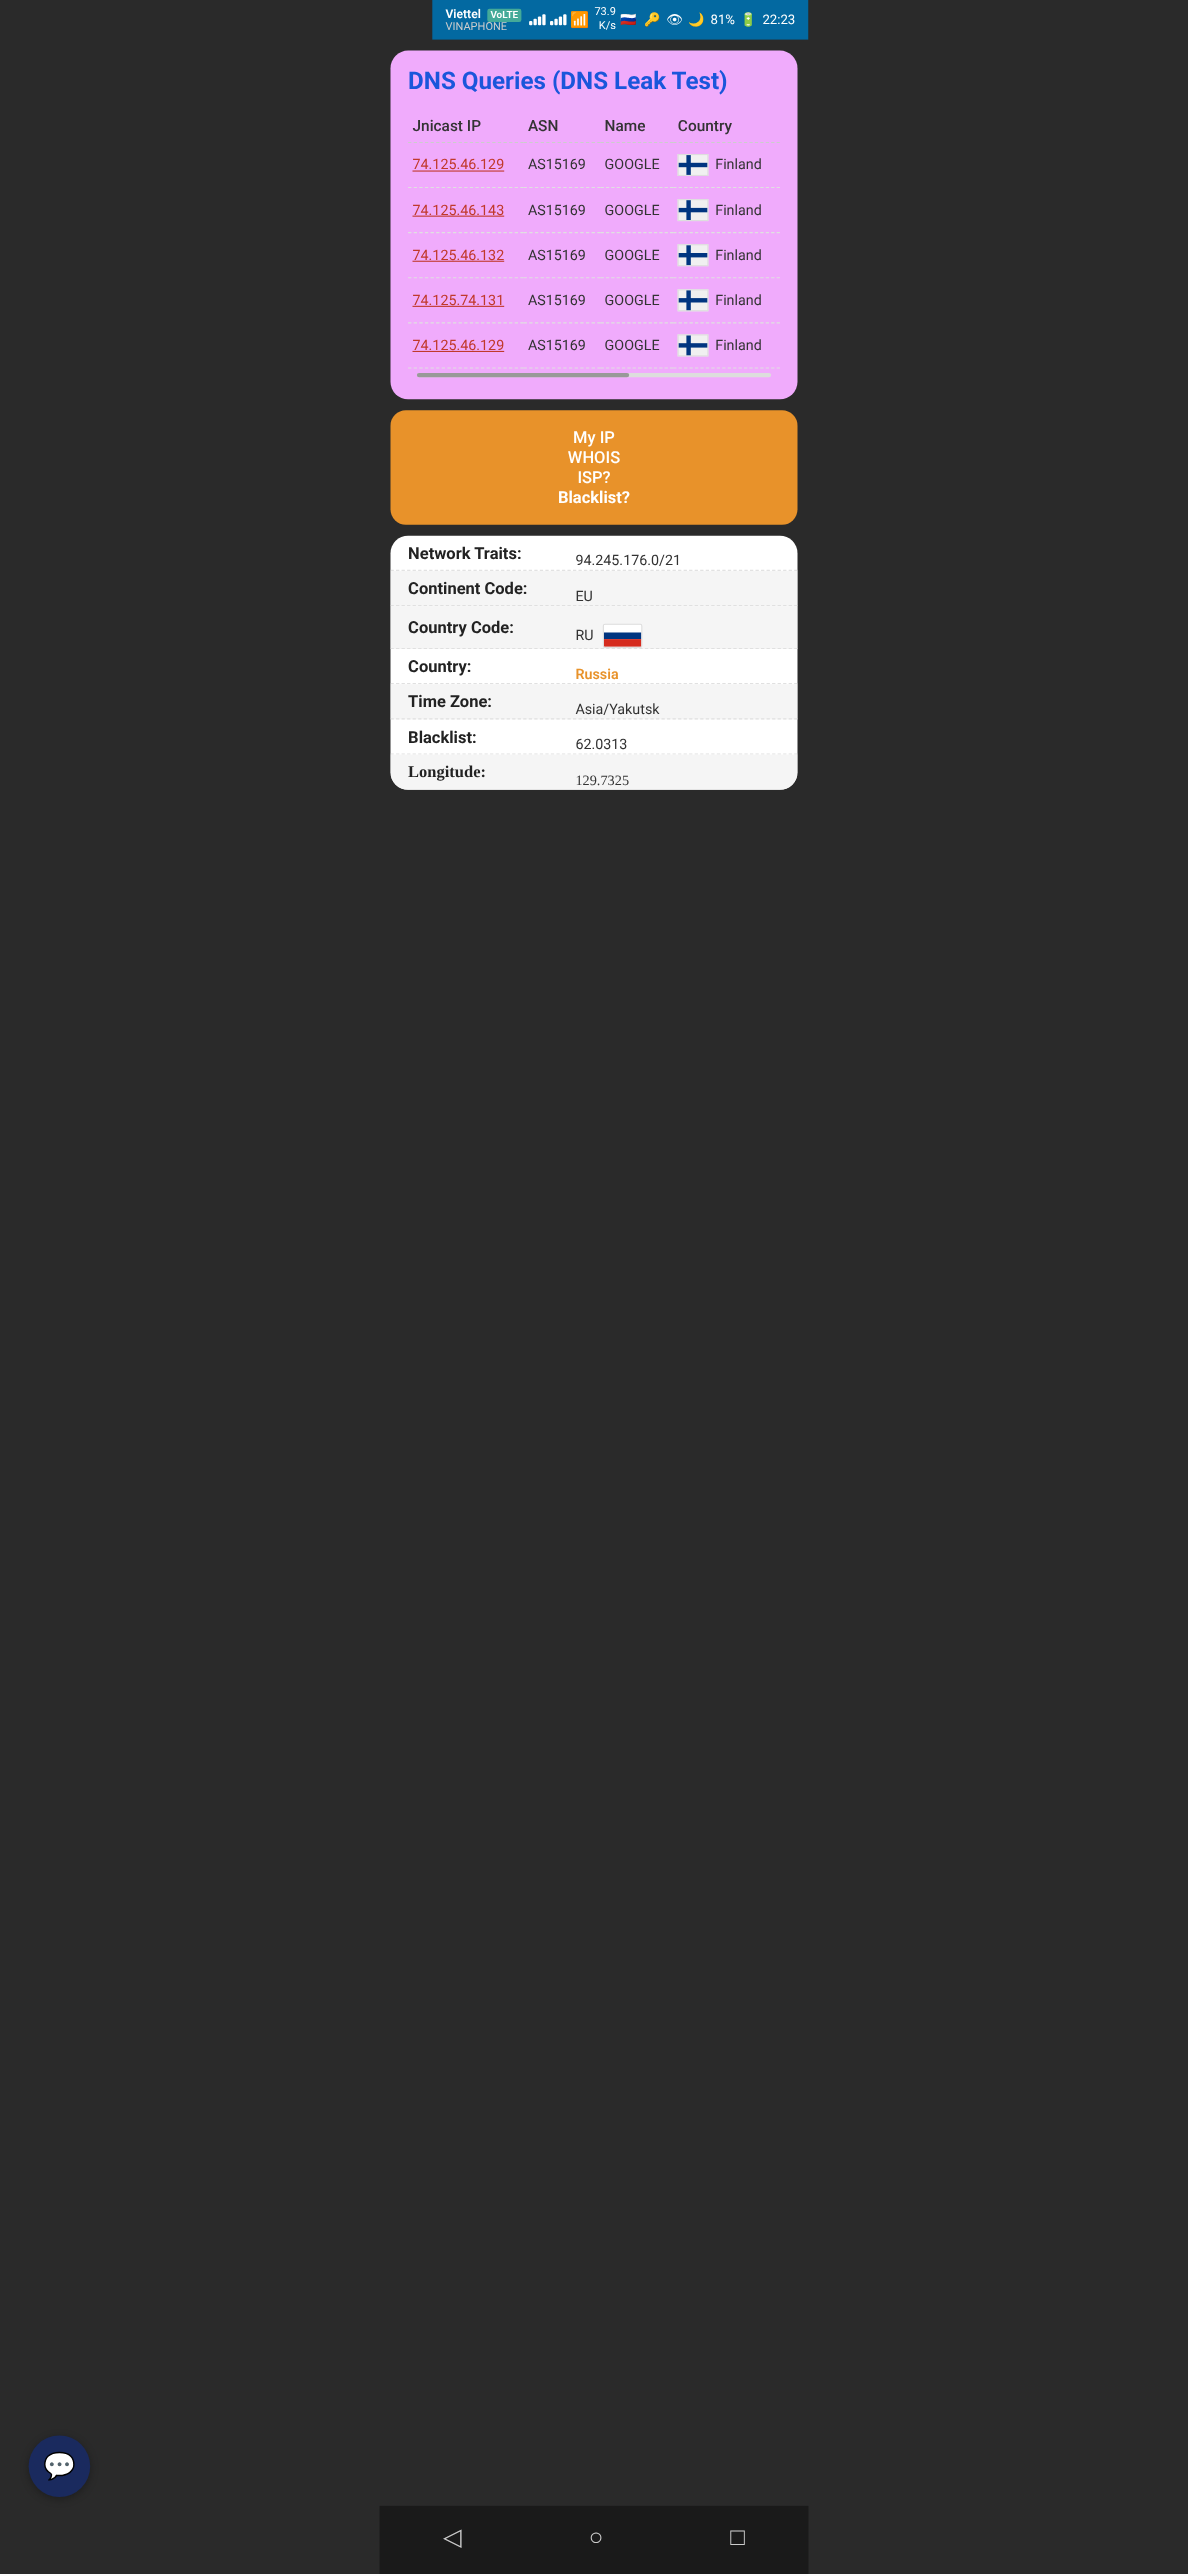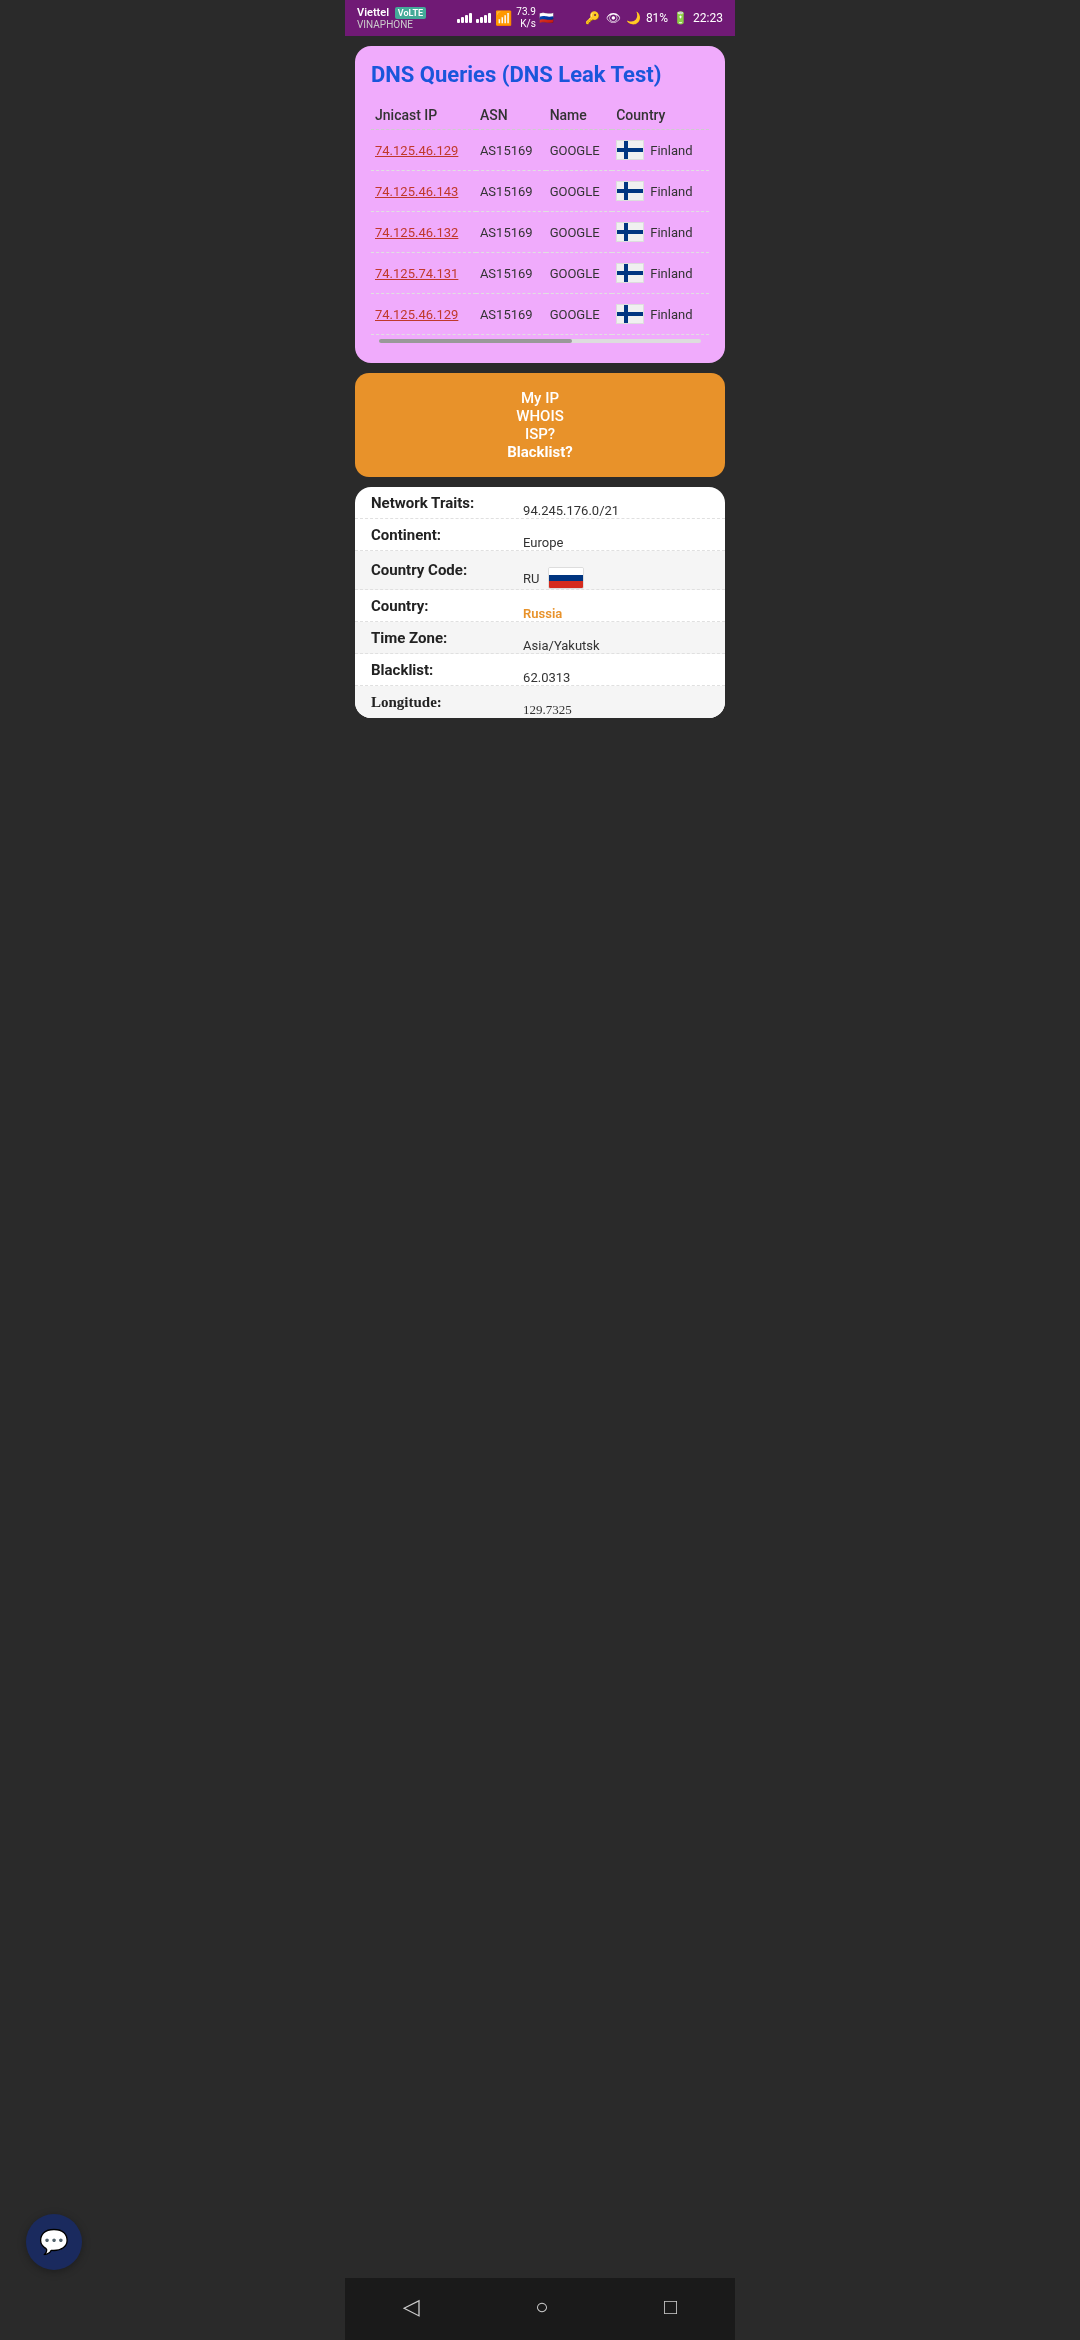--- a/index.html
+++ b/index.html
@@ -7,27 +7,28 @@
     body {
       background: #2a2a2a;
       font-family: -apple-system, BlinkMacSystemFont, 'Segoe UI', Roboto, sans-serif;
       width: 390px;
       margin: 0 auto;
       min-height: 100vh;
     }
 
     
     .status-bar {
-      background: #701a75;
+      background: #0369a1;
       display: flex;
       justify-content: space-between;
       align-items: center;
       padding: 6px 12px;
       color: white;
       font-size: 12px;
+      margin-left: 48px;
     }
     .status-left { display: flex; flex-direction: column; }
     .status-carrier { font-weight: 600; font-size: 11px; }
     .status-network { font-size: 10px; color: #ccc; }
     .status-right { display: flex; align-items: center; gap: 5px; font-size: 12px; }
     .signal-bars { display: flex; align-items: flex-end; gap: 1px; }
     .bar { background: white; width: 3px; border-radius: 1px; }
     .bar1 { height: 4px; }
     .bar2 { height: 6px; }
     .bar3 { height: 8px; }
@@ -375,23 +376,23 @@
     <div class="tab-item">WHOIS</div>
     <div class="tab-item">ISP?</div>
     <div class="tab-item active">Blacklist?</div>
   </div>
 
   <div class="info-card" id="info-card">
       <div class="info-row">
         <div class="info-label">Network Traits:</div>
         <div class="info-value">94.245.176.0/21</div>
       </div>
-      <div class="info-row">
-        <div class="info-label">Continent:</div>
-        <div class="info-value">Europe</div>
+      <div class="info-row alt-bg">
+        <div class="info-label">Continent Code:</div>
+        <div class="info-value">EU</div>
       </div>
       <div class="info-row alt-bg">
         <div class="info-label">Country Code:</div>
         <div class="info-value">RU <div class="russia-flag">
             <div class="flag-stripe flag-white"></div>
             <div class="flag-stripe flag-blue"></div>
             <div class="flag-stripe flag-red"></div>
           </div></div>
       </div>
       <div class="info-row">

